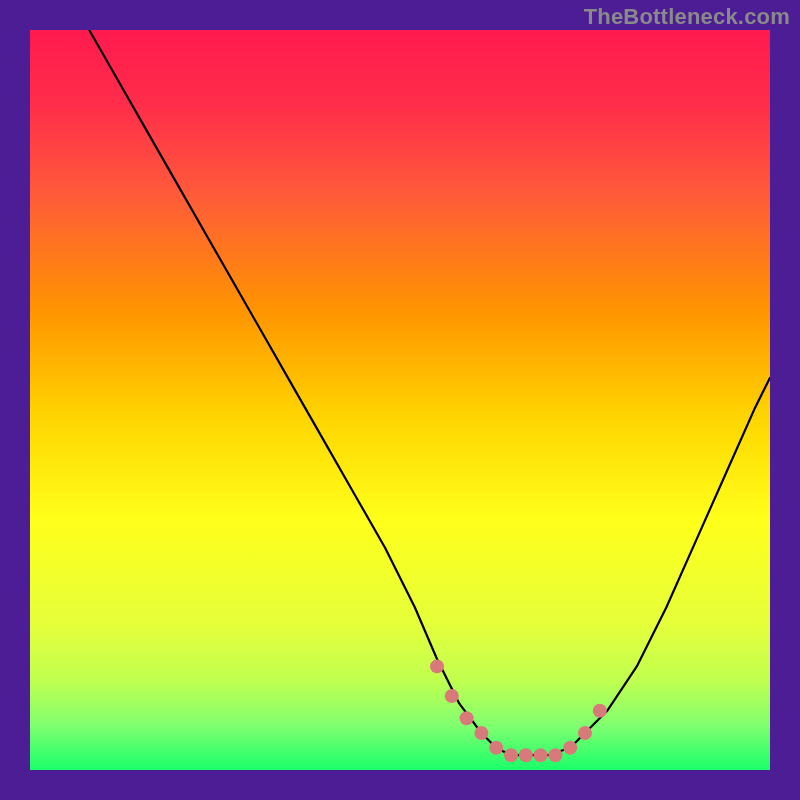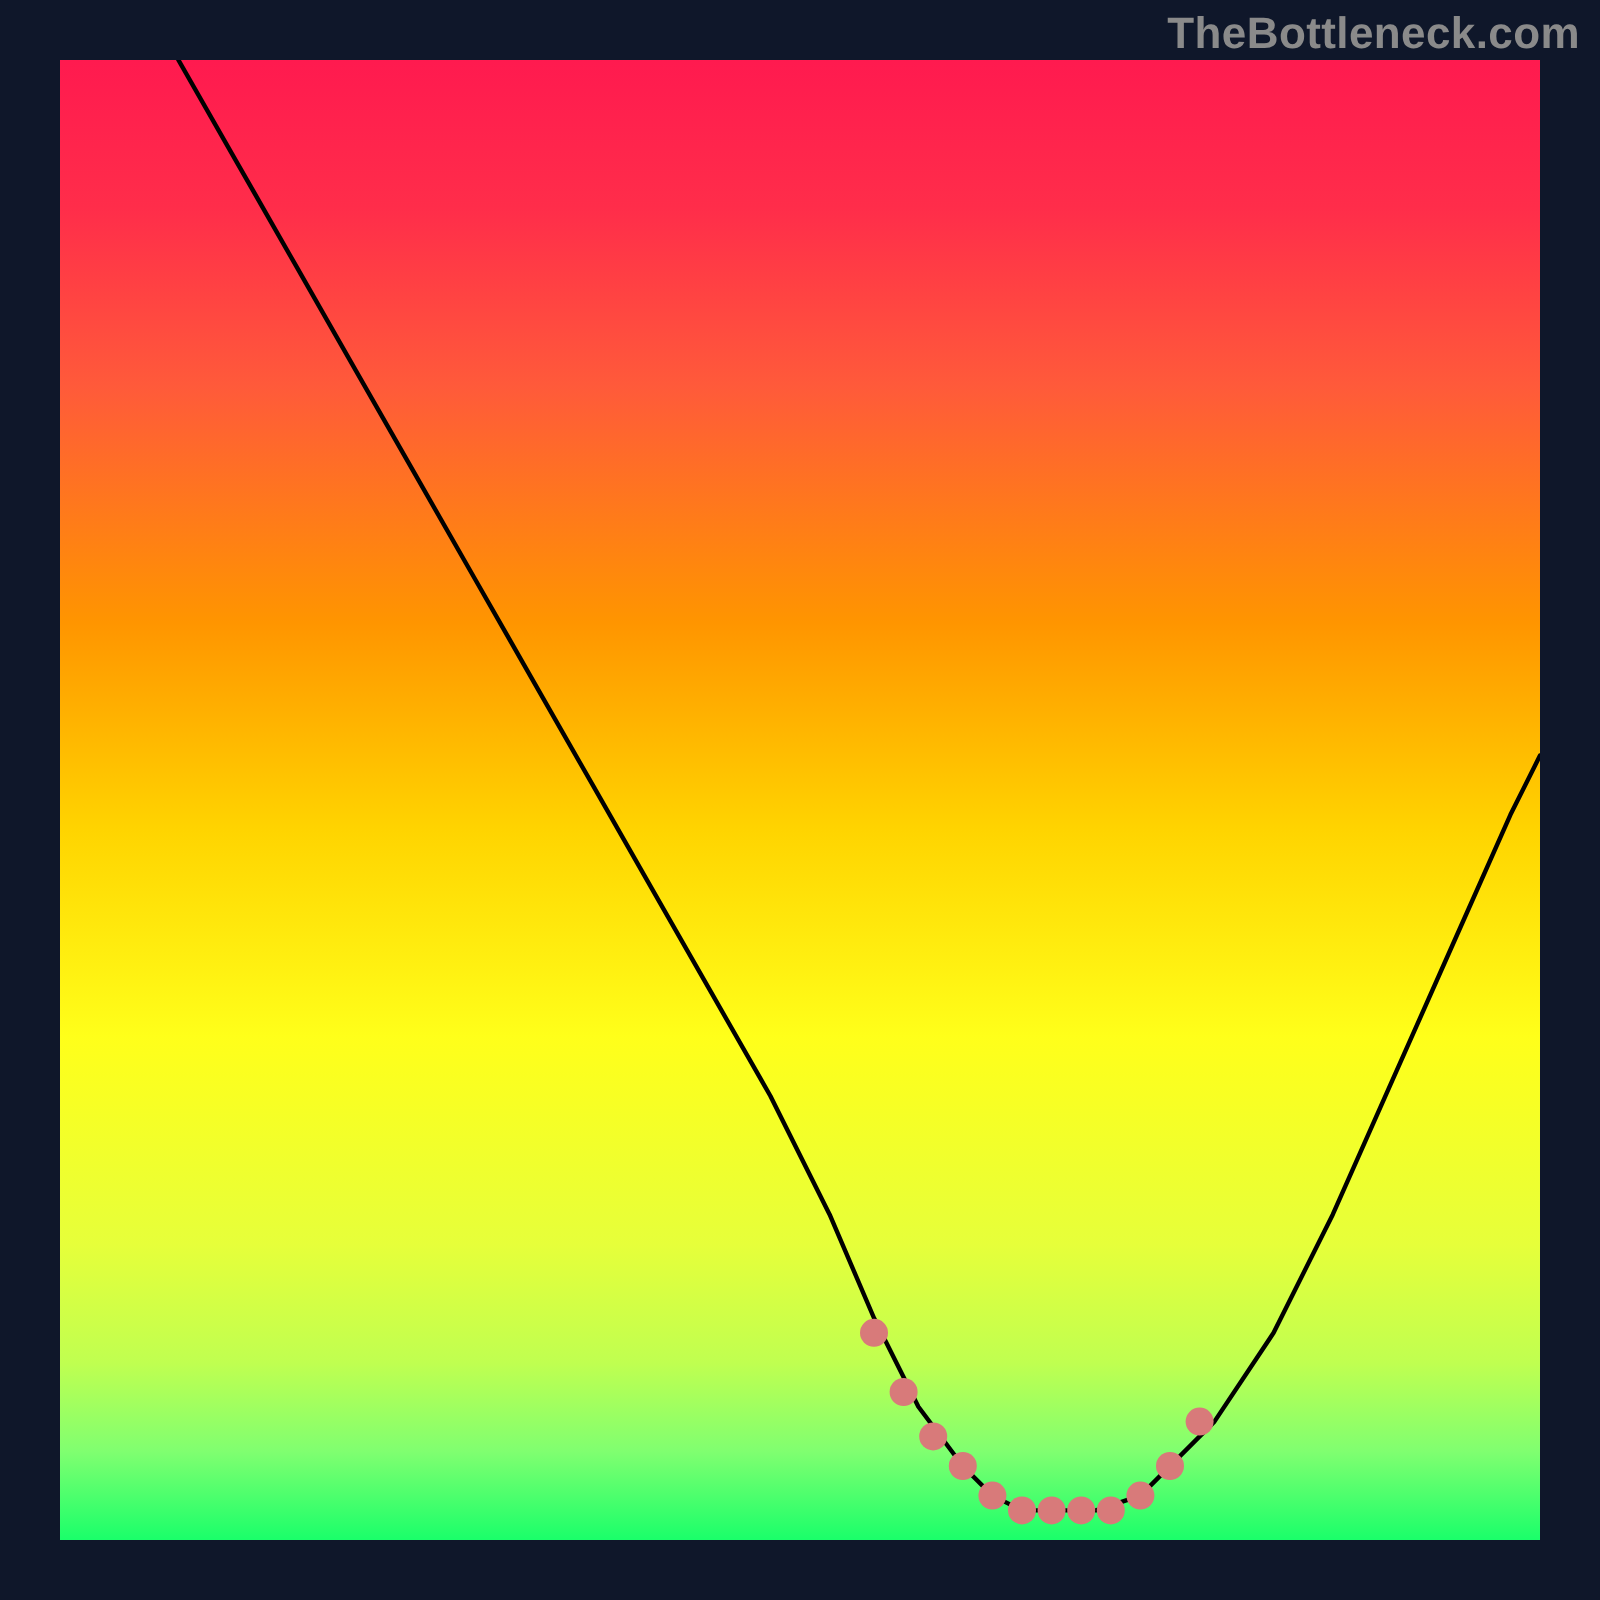--- a/index.html
+++ b/index.html
@@ -9,21 +9,21 @@
     height: 800px;
     background: #000;
     overflow: hidden;
   }
   .frame {
     position: absolute;
     left: 0;
     top: 0;
     width: 800px;
     height: 800px;
-    background: #0f172a;
+    background: #4c1d95;
   }
   .plot {
     position: absolute;
     left: 30px;
     top: 30px;
     width: 740px;
     height: 740px;
     overflow: hidden;
   }
   .watermark {

